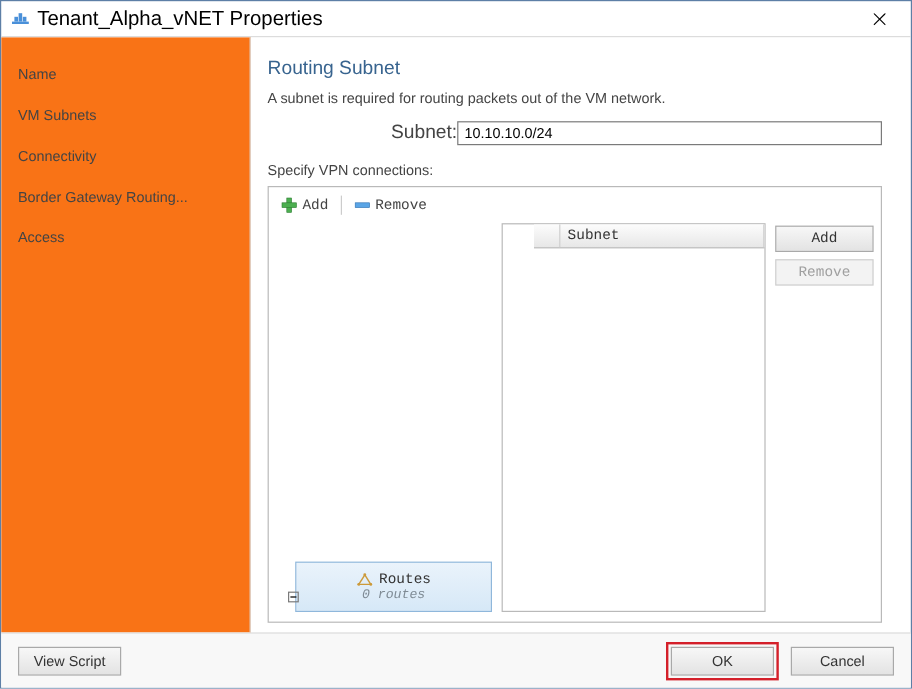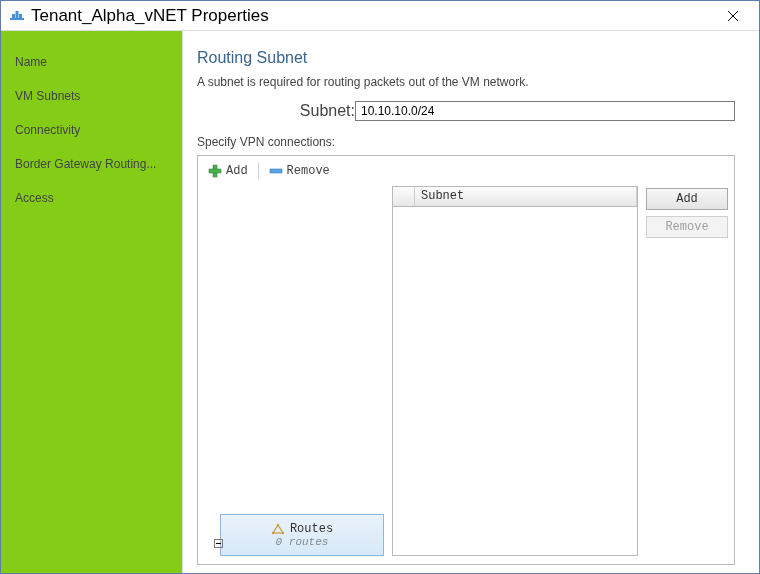--- a/index.html
+++ b/index.html
@@ -3,21 +3,21 @@
 <meta charset="utf-8">
 <style>
   * { box-sizing: border-box; }
   html, body { margin: 0; padding: 0; font-family: "Segoe UI", Tahoma, sans-serif; font-size: 12px; color: #333; }
   .window { width: 760px; height: 574px; border: 1px solid #5d7fa6; background: #fff; display: flex; flex-direction: column; position: relative; }
   .titlebar { height: 30px; display: flex; align-items: center; padding: 0 6px 0 8px; border-bottom: 1px solid #dcdcdc; }
   .titlebar .icon-slot { margin-right: 6px; display:flex; align-items:center;}
   .titlebar .title { flex: 1; font-size: 17px; color:#000; }
   .titlebar .close { width: 40px; height: 28px; display: flex; align-items: center; justify-content: center; cursor: pointer; }
   .body { flex: 1; display: flex; overflow: hidden; }
-  .sidebar { width: 182px; border-right: 1px solid #dcdcdc; background:#84cc16; padding-top:14px; position: relative;}
+  .sidebar { width: 208px; border-right: 1px solid #dcdcdc; background:#f97316; padding-top:14px; position: relative;}
   .nav-item { padding: 10px 14px; font-size: 12px; color:#444; cursor: pointer; white-space: nowrap; overflow: hidden; text-overflow: ellipsis;}
   .nav-item.active { background: #1e3e8f; color: #fff; position: relative;}
   .nav-item.active::after {
     content:""; position:absolute; right:-1px; top:50%; transform:translateY(-50%);
     width:0;height:0; border-top:8px solid transparent; border-bottom:8px solid transparent; border-right:8px solid #fff;
   }
   .content { flex: 1; padding: 18px 24px 8px 14px; display:flex; flex-direction:column; overflow:hidden;}
   .heading { font-size: 16px; color: #38648f; margin-bottom: 8px; }
   .descr { font-size: 12px; color:#444; margin-bottom: 12px; }
   .field-row { display:flex; align-items:center; margin-bottom: 14px;}
@@ -29,21 +29,21 @@
   .toolbar .tbtn { display:flex; align-items:center; gap:4px; padding:2px 4px; font-size:12px; color:#444; cursor:pointer;}
   .toolbar .sep { width:1px; height:16px; background:#ccc; margin:0 2px;}
   .panels { flex:1; display:flex; gap:8px; padding: 2px; min-height:0;}
   .tree-panel { width: 180px; display:flex; flex-direction:row;align-items:flex-end;}
   .tree-top { padding: 2px 0 4px 10px;}
   .tree-sq { display:inline-block; width:9px; height:9px; border:1px solid #7a7a7a; position:relative;}
   .tree-sq::before { content:""; position:absolute; left:1px; right:1px; top:3px; height:1px; background:#000;}
   .routes-card { margin-top: 2px; margin-left:-3px; width: 190px; height: 42px; background: linear-gradient(#eaf3fb,#d6e8f7); border:1px solid #8fb7db; display:flex; flex-direction:column; align-items:center; justify-content:center;}
   .routes-label-row { display:flex; align-items:center; gap:5px;}
   .routes-sub { font-size:11px; font-style: italic; color:#7f8b95;}
-  .table-panel { flex:1; border:1px solid #b9b9b9; background:#fff; display:flex; flex-direction:column;}
+  .table-panel { flex:1; border:1px solid #b9b9b9; background:#fff; display:flex; flex-direction:column;padding-left:26px;}
   .thead { display:flex; height:20px; background: linear-gradient(#fcfcfc,#e7e7e7); border-bottom:1px solid #b9b9b9;}
   .thead .gcell { width:22px; border-right:1px solid #cfcfcf;}
   .thead .hcell { flex:1; padding: 2px 6px; font-size:12px; color:#333; border-right:1px solid #cfcfcf;}
   .side-btns { width: 82px; display:flex; flex-direction:column; gap:6px; padding-top:2px;}
   .btn { height:22px; border:1px solid #a9a9a9; background: linear-gradient(#f7f7f7,#e3e3e3); font-size:12px; color:#333; display:flex; align-items:center; justify-content:center; cursor:pointer;}
   .btn.disabled { color:#a0a0a0; background:#f3f3f3; border-color:#cfcfcf; cursor:default;}
   .footer { height: 46px; border-top: 1px solid #dcdcdc; display:flex; align-items:center; padding: 0 14px; gap:10px; background:#f8f8f8;}
   .footer .spacer { flex:1; }
   .fbtn { width:86px; height:24px; border:1px solid #a9a9a9; background: linear-gradient(#f7f7f7,#e3e3e3); font-size:12px; color:#333; display:flex; align-items:center; justify-content:center; cursor:pointer;}
   .ok-wrap { border: 2px solid #d4202a; padding:2px; }
@@ -139,13 +139,21 @@
 
           <div class="side-btns">
             <div class="btn">Add</div>
             <div class="btn disabled">Remove</div>
           </div>
         </div>
       </div>
     </div>
   </div>
 
+  <div class="footer">
+    <div class="fbtn">View Script</div>
+    <div class="spacer"></div>
+    <div class="ok-wrap">
+      <div class="fbtn">OK</div>
+    </div>
+    <div class="fbtn">Cancel</div>
+  </div>
 </div>
 
 </body></html>

